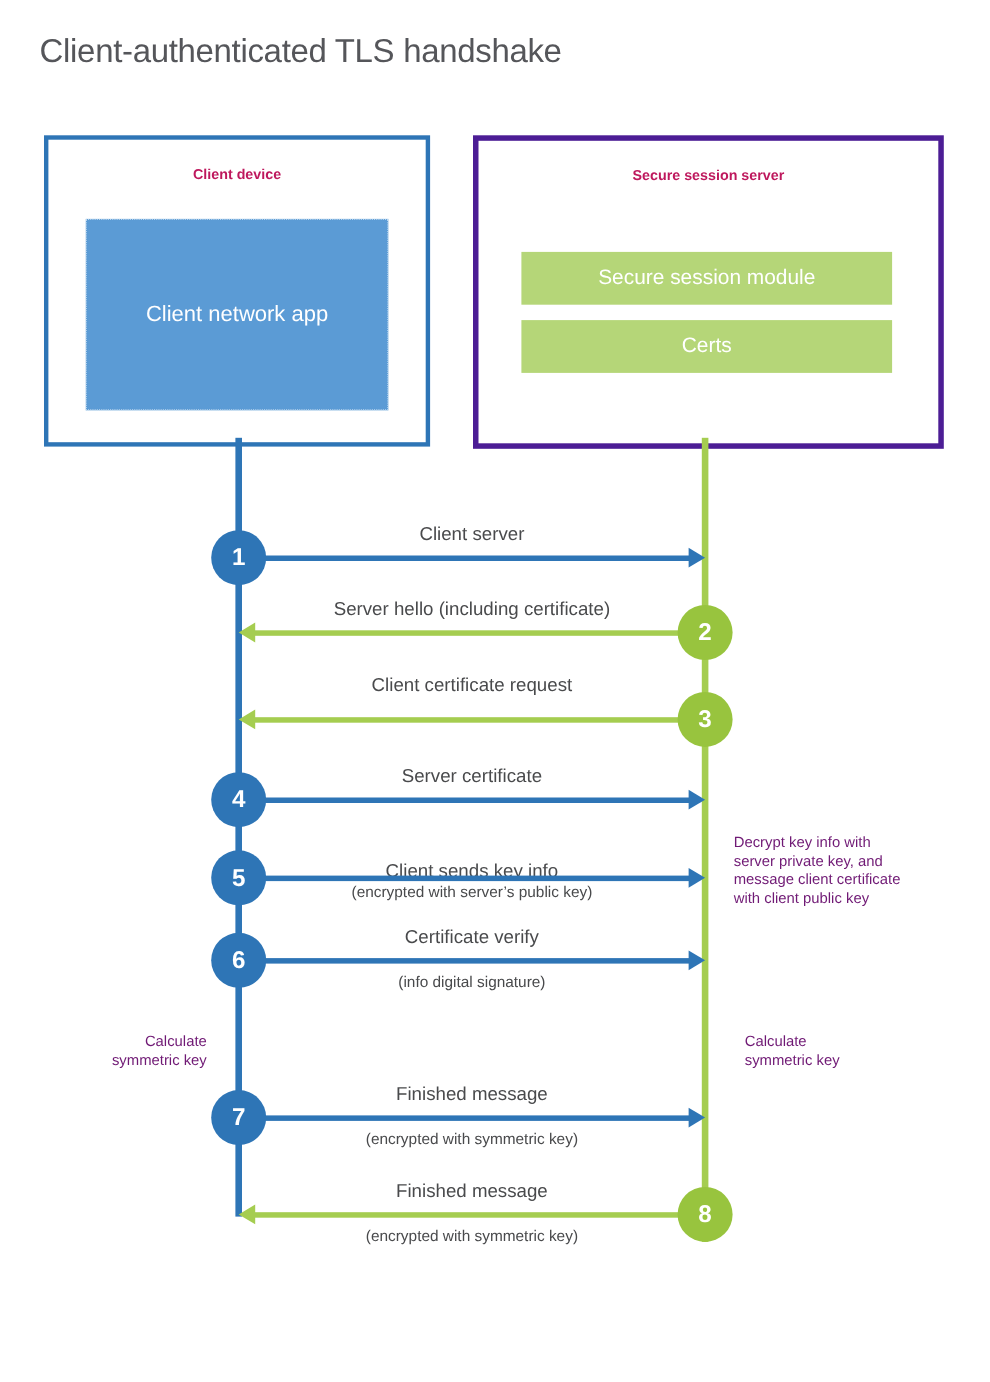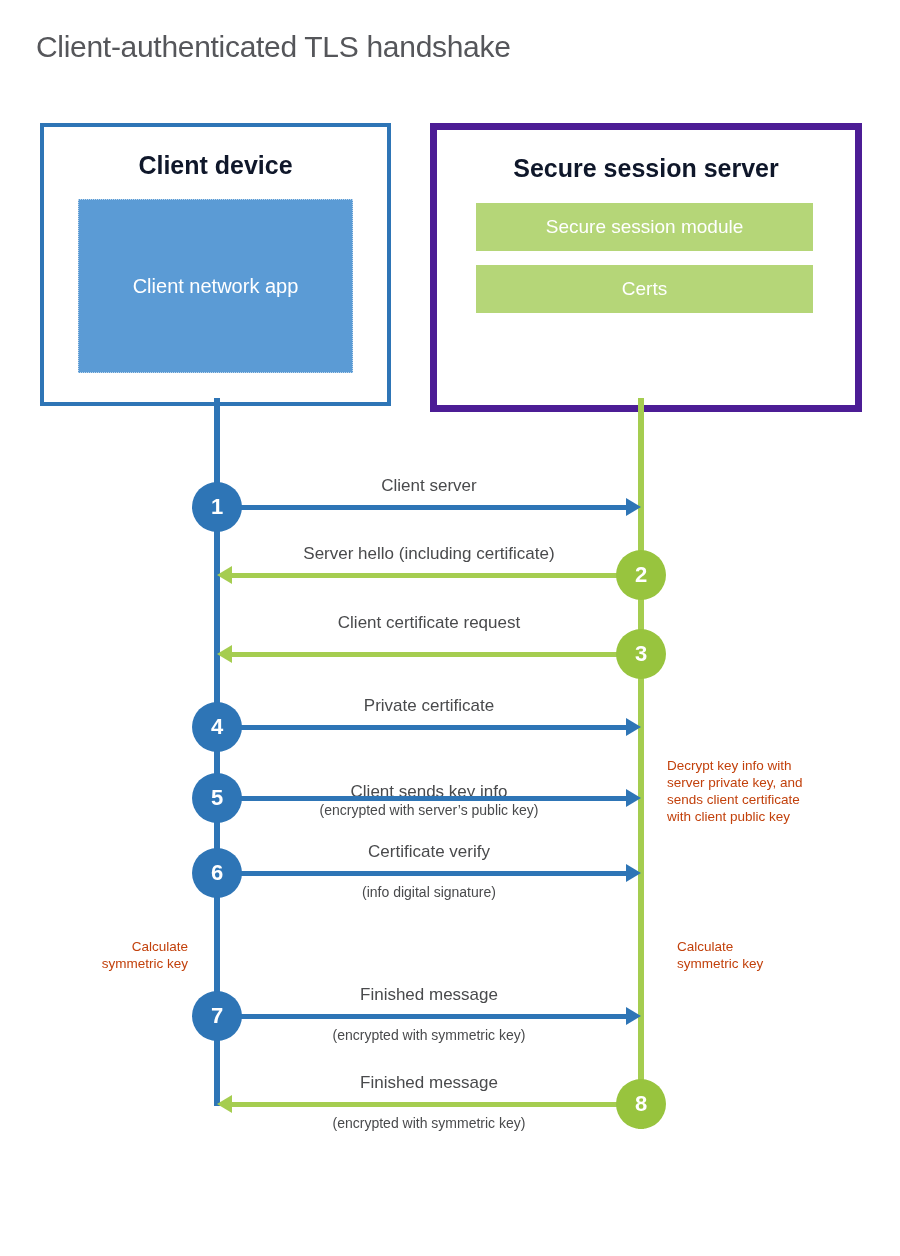--- a/index.html
+++ b/index.html
@@ -5,30 +5,30 @@
   html,body{margin:0;padding:0;background:#ffffff;}
   body{font-family:"Liberation Sans","DejaVu Sans",sans-serif;}
   #canvas{position:relative;width:900px;height:1256px;background:#ffffff;overflow:hidden;}
 
   .page-title{position:absolute;left:36px;top:30px;font-size:30px;font-weight:300;
     color:#55565a;letter-spacing:-0.3px;}
 
   
   .actor-box{position:absolute;top:123px;height:275px;background:#fff;}
   .client-box{left:40px;width:343px;border:4px solid #2e75b6;}
-  .server-box{left:430px;width:418px;border:7px solid #4c1d95;}
-  .actor-title{margin-top:24px;text-align:center;font-size:25px;font-weight:bold;color:#0f172a;}
+  .server-box{left:430px;width:418px;border:5px solid #4c1d95;}
+  .actor-title{margin-top:24px;text-align:center;font-size:13px;font-weight:bold;color:#be185d;}
 
   .client-app{position:absolute;left:34px;top:72px;width:275px;height:174px;
     background:#5b9bd5;border:1px dotted #bcd7ee;box-sizing:border-box;
     display:flex;align-items:center;justify-content:center;text-align:center;
     color:#ffffff;font-size:20px;line-height:28px;padding:0 40px;}
 
   .module-bar{position:absolute;left:39px;width:337px;height:48px;background:#b5d678;
-    color:#ffffff;font-size:19px;text-align:center;line-height:48px;}
+    color:#ffffff;font-size:19px;text-align:center;line-height:48px;margin-top:28px;}
 
   
   .lifeline{position:absolute;width:6px;}
   .lifeline.blue{left:214px;top:398px;height:708px;background:#2e75b6;}
   .lifeline.green{left:638px;top:398px;height:731px;background:#a5cd50;}
 
   
   .msg-label{position:absolute;left:217px;width:424px;text-align:center;
     font-size:17px;color:#494a4c;}
   .msg-sub{position:absolute;left:217px;width:424px;text-align:center;
@@ -41,21 +41,21 @@
   .arrow-head.right{border-left:15px solid #2e75b6;left:626px;}
   .arrow-head.left{border-right:15px solid #a5cd50;left:217px;}
 
   .circle{position:absolute;width:50px;height:50px;border-radius:50%;
     display:flex;align-items:center;justify-content:center;
     color:#ffffff;font-size:22px;font-weight:bold;}
   .circle.blue{background:#2e75b6;left:192px;}
   .circle.green{background:#98c43e;left:616px;}
 
   
-  .side-note{position:absolute;font-size:13.5px;line-height:17px;color:#c2410c;}
+  .side-note{position:absolute;font-size:13.5px;line-height:17px;color:#701a75;}
   .note-decrypt{left:667px;top:757px;width:180px;text-align:left;}
   .note-calc-left{left:56px;top:938px;width:132px;text-align:right;}
   .note-calc-right{left:677px;top:938px;width:130px;text-align:left;}
 </style>
 </head>
 <body>
 
 <div id="canvas">
 
   <div class="page-title">Client-authenticated TLS handshake</div>
@@ -97,21 +97,21 @@
   <div>
     <div class="msg-label" style="top:613px">Client certificate request</div>
     <div class="arrow-line green" style="top:652px"></div>
     <div class="arrow-head left" style="top:645px"></div>
     <div class="circle green" style="top:629px">
         <span>3</span>
       </div>
   </div>
 
   <div>
-    <div class="msg-label" style="top:696px">Private certificate</div>
+    <div class="msg-label" style="top:696px">Server certificate</div>
     <div class="arrow-line blue" style="top:725px"></div>
     <div class="arrow-head right" style="top:718px"></div>
     <div class="circle blue" style="top:702px">
         <span>4</span>
       </div>
   </div>
 
   <div>
     <div class="msg-label" style="top:782px">Client sends key info</div>
     <div class="arrow-line blue" style="top:796px"></div>
@@ -148,21 +148,21 @@
     <div class="arrow-head left" style="top:1095px"></div>
     <div class="circle green" style="top:1079px">
         <span>8</span>
       </div>
     <div class="msg-sub" style="top:1115px">(encrypted with symmetric key)</div>
   </div>
 
   <div class="side-note note-decrypt">
     <div>Decrypt key info with</div>
     <div>server private key, and</div>
-    <div>sends client certificate</div>
+    <div>message client certificate</div>
     <div>with client public key</div>
   </div>
 
   <div class="side-note note-calc-left">
     <div>Calculate</div>
     <div>symmetric key</div>
   </div>
 
   <div class="side-note note-calc-right">
     <div>Calculate</div>

